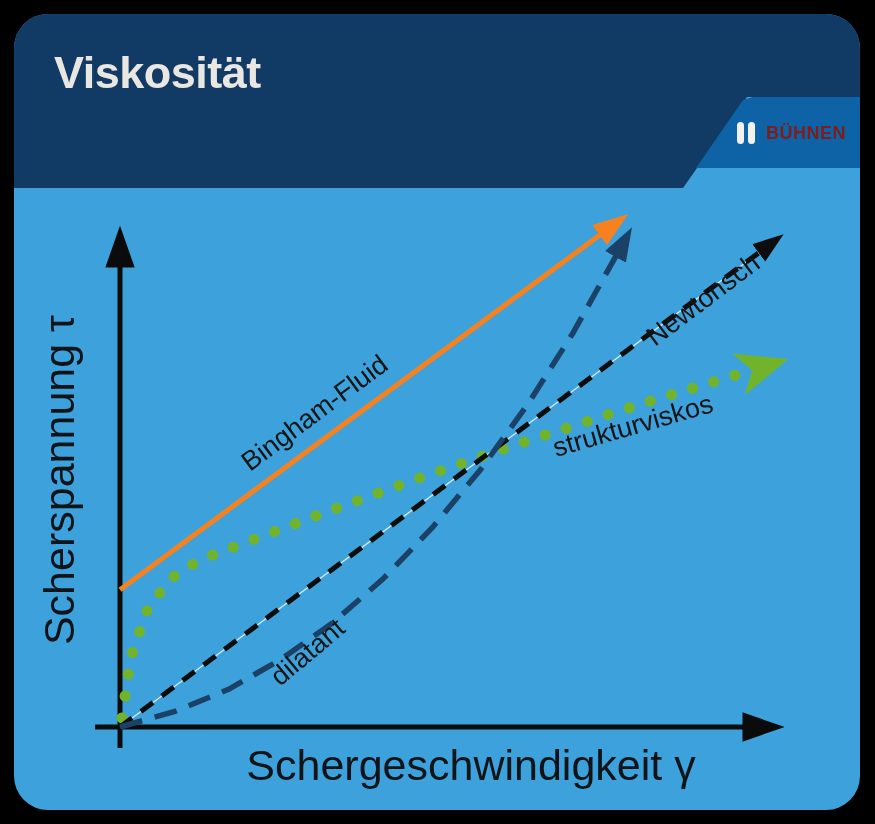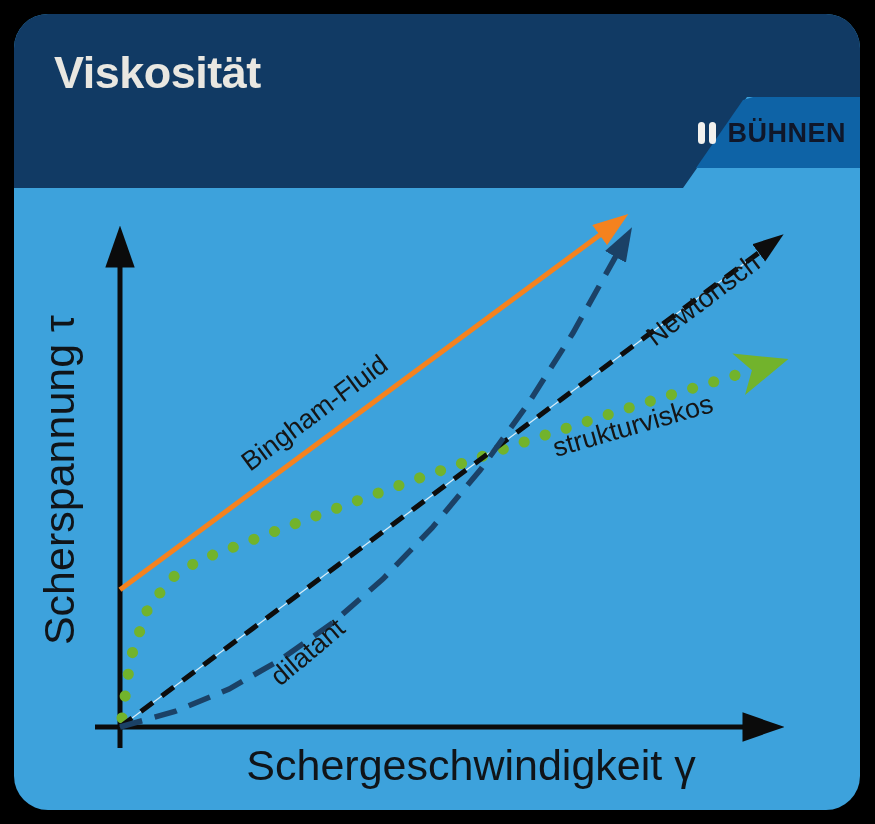--- a/index.html
+++ b/index.html
@@ -9,21 +9,21 @@
         background:#3da2dc;border-radius:34px;overflow:hidden;}
   .header{position:absolute;left:0;top:0;width:846px;height:174px;background:#113a64;
           clip-path:polygon(0 0,846px 0,846px 83px,733px 83px,669px 174px,0 174px);}
   .title{position:absolute;left:40px;top:28px;color:#e9e7e1;font-size:45px;line-height:61px;
          font-weight:bold;letter-spacing:-0.5px;white-space:nowrap;}
   .logo-band{position:absolute;left:660px;top:83px;width:186px;height:71px;background:#0e63a6;
              clip-path:polygon(69px 3px,79px 0,186px 0,186px 71px,22px 71px);}
   .logo{position:absolute;right:14px;top:104px;height:30px;display:flex;align-items:center;gap:4px;}
   .lens{display:inline-block;width:7px;height:22px;background:#f2f1ee;border-radius:4px;}
   .lens.l2{margin-right:7px;}
-  .logo-text{color:#0f172a;font-size:27px;font-weight:bold;letter-spacing:0.5px;line-height:30px;}
+  .logo-text{color:#7f1d1d;font-size:18px;font-weight:bold;letter-spacing:0.5px;line-height:30px;}
   svg text{font-family:"Liberation Sans", sans-serif;}
   .curve-label{font-size:27px;fill:#151515;}
   .axis-label{font-size:43px;fill:#101418;}
 </style>
 </head>
 <body>
 
 <div class="stage">
   <div class="card">
 

